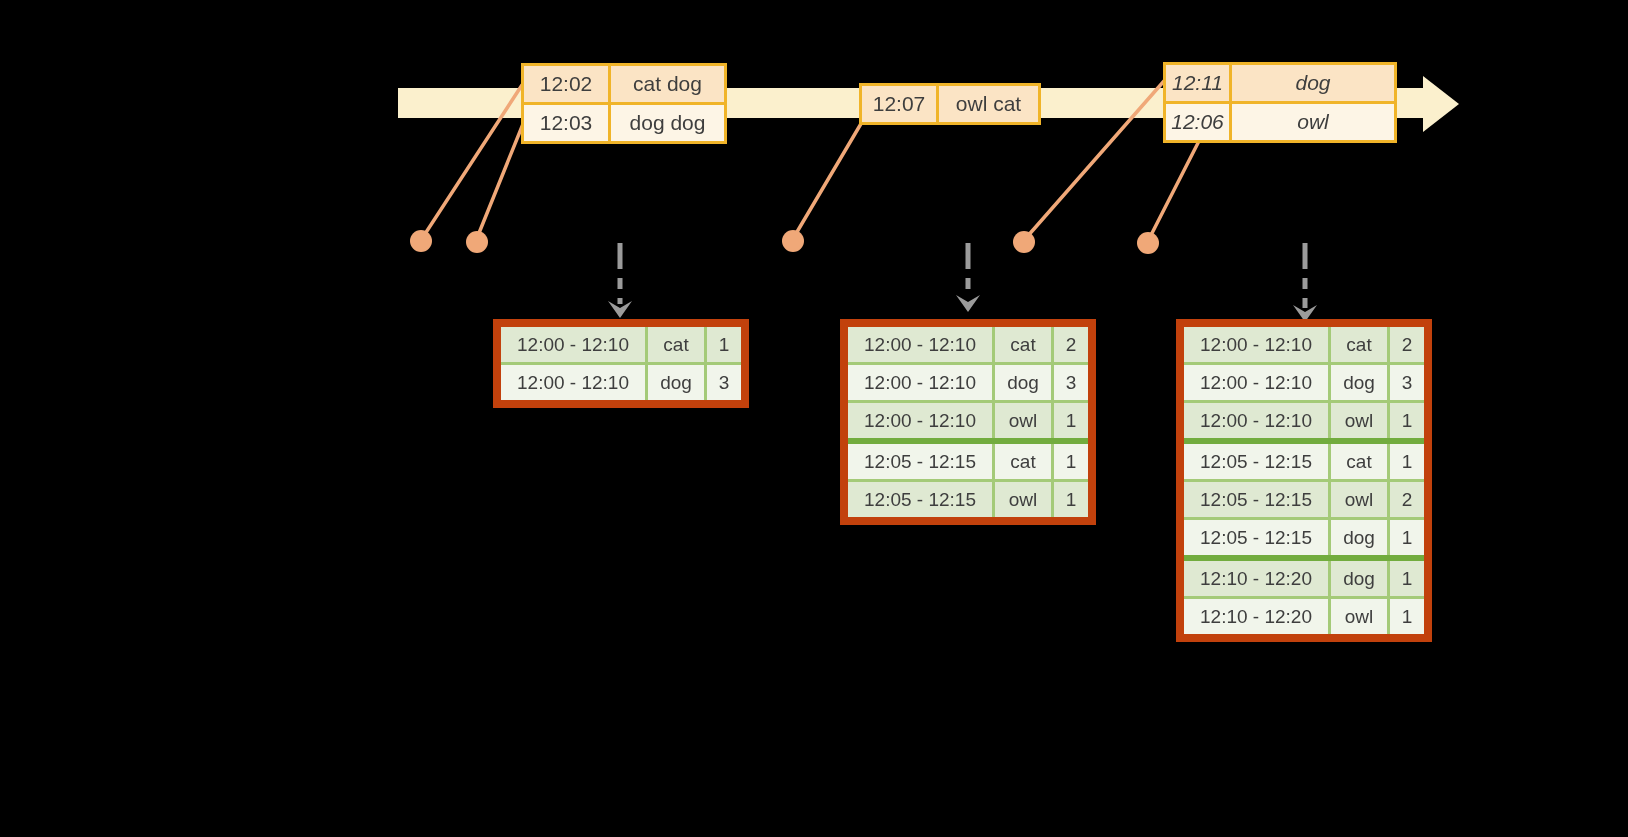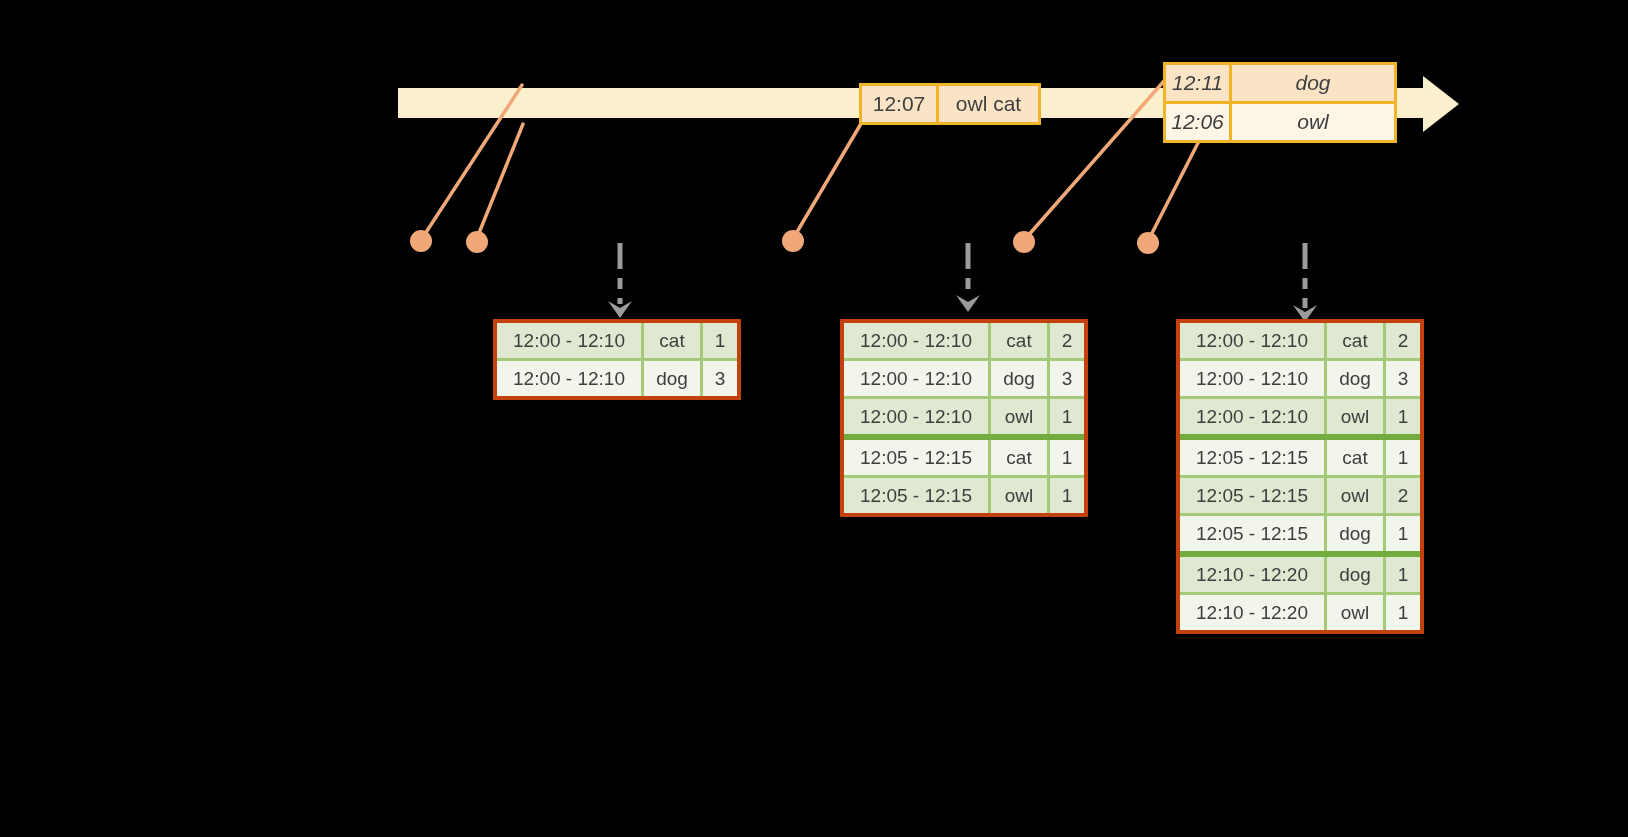--- a/index.html
+++ b/index.html
@@ -29,21 +29,21 @@
   .ebox1 .erow{grid-template-columns:84px 113px;}
   .ebox2{left:859px;top:83px;}
   .ebox2 .erow{grid-template-columns:74px 99px;}
   .ebox3{left:1163px;top:62px;}
   .ebox3 .erow{grid-template-columns:63px 162px;font-style:italic;}
 
   
   .rtable{
     position:absolute;
     background:#72ac3e;
-    border:4px solid #c2410c;
+    border:8px solid #c2410c;
     display:flex;flex-direction:column;
   }
   .rrow{display:grid;grid-template-columns:144px 56px 34px;column-gap:3px;background:#a4ca78;}
   .rrow>div{
     display:flex;align-items:center;justify-content:center;
     font-size:19px;height:35px;
   }
   .rcell-dark{background:#dfe9d2;}
   .rcell-light{background:#f1f5eb;}
   .sep-thin{height:3px;background:#a4ca78;}
@@ -83,20 +83,30 @@
       <line x1="968" y1="243" x2="968" y2="298" stroke-dasharray="26 9 11 9"></line>
       <line x1="1305" y1="243" x2="1305" y2="308" stroke-dasharray="26 9 11 9"></line>
     </g>
     <g fill="#9b9b9b">
       <polygon points="608,301 620,318 632,301 620,308"></polygon>
       <polygon points="956,295 968,312 980,295 968,302"></polygon>
       <polygon points="1293,305 1305,322 1317,305 1305,312"></polygon>
     </g>
   </svg>
 
+  <div class="ebox ebox1">
+      <div class="erow">
+        <div class="ecell-dark">12:02</div>
+        <div class="ecell-dark">cat dog</div>
+      </div>
+      <div class="erow">
+        <div class="ecell-light">12:03</div>
+        <div class="ecell-light">dog dog</div>
+      </div>
+    </div>
   <div class="ebox ebox2">
       <div class="erow">
         <div class="ecell-dark">12:07</div>
         <div class="ecell-dark">owl cat</div>
       </div>
     </div>
   <div class="ebox ebox3">
       <div class="erow">
         <div class="ecell-dark">12:11</div>
         <div class="ecell-dark">dog</div>

